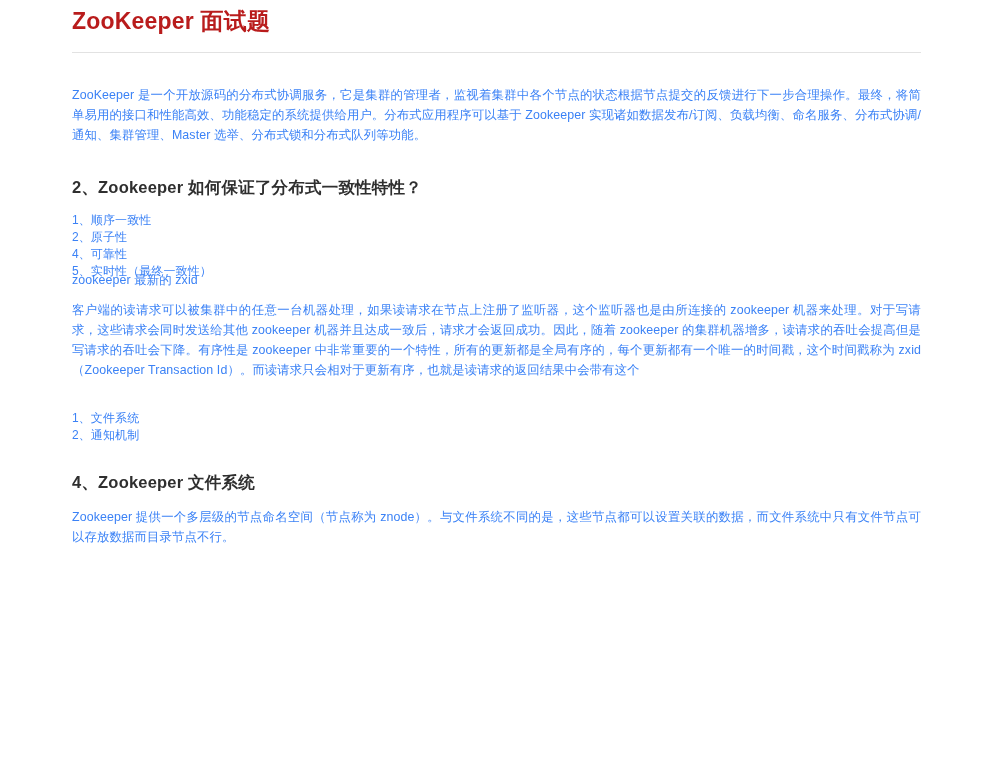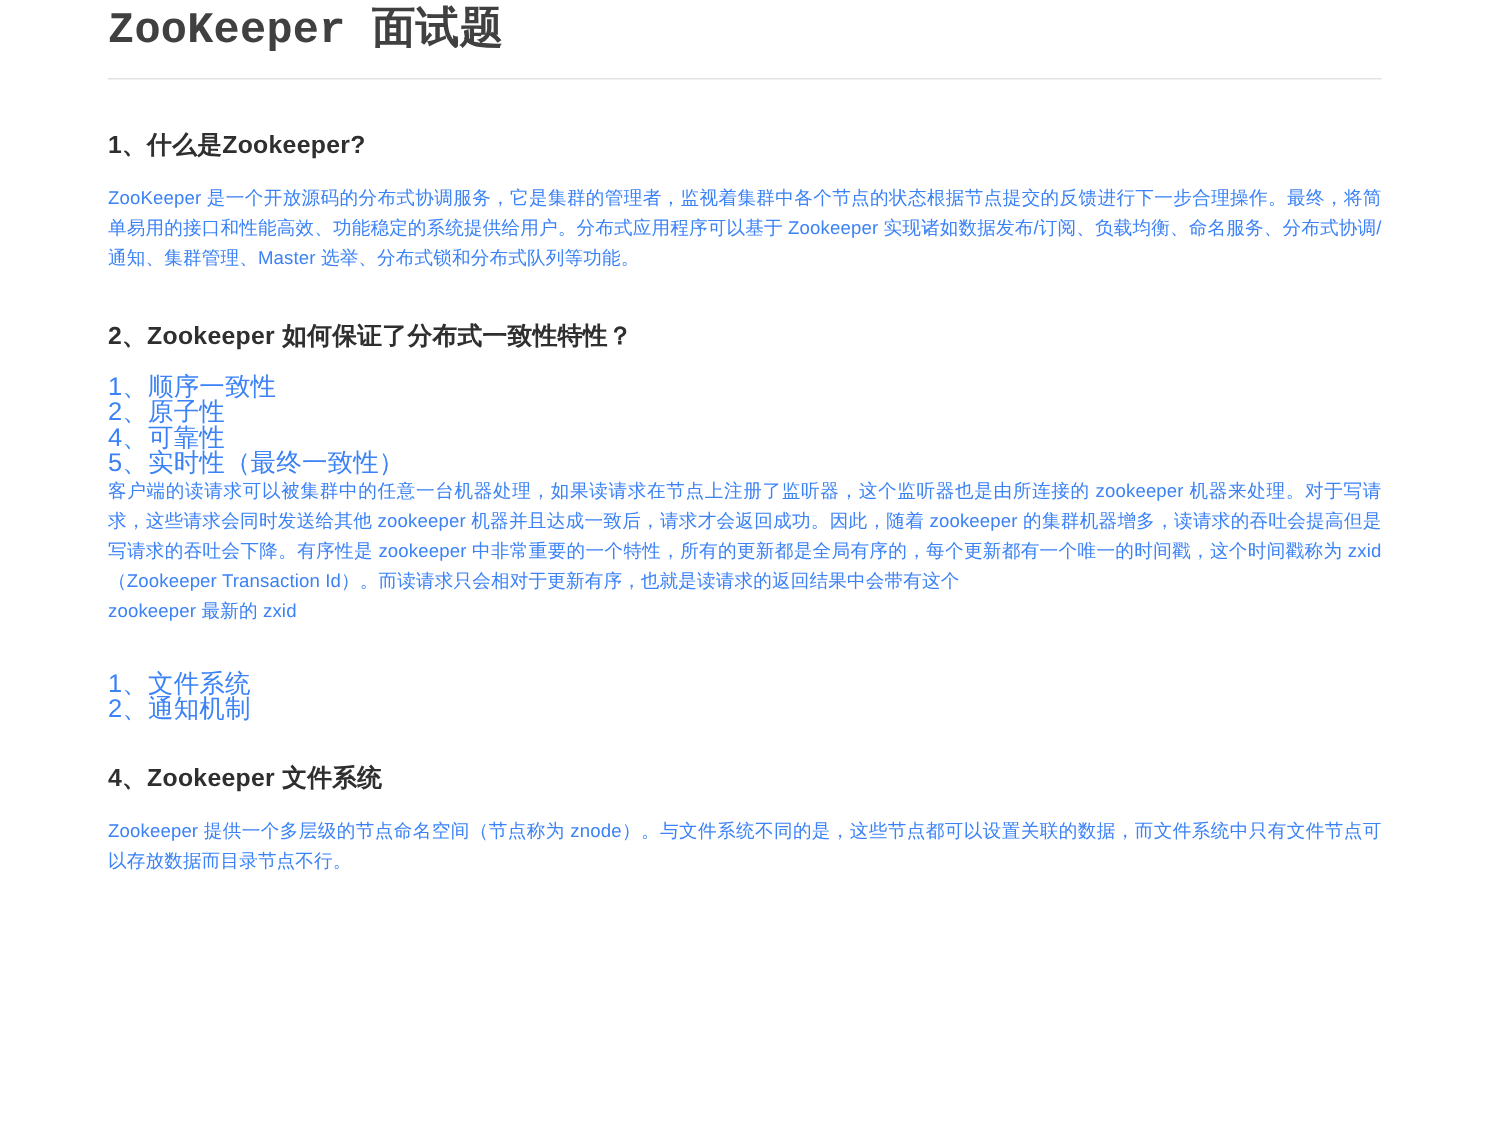--- a/index.html
+++ b/index.html
@@ -15,28 +15,27 @@
     overflow: hidden;
   }
   .page {
     width: 993px;
     height: 760px;
     box-sizing: border-box;
     padding: 0 72px 0 72px;
     position: relative;
   }
   .doc-title {
-    font-size: 29px;
+    font-size: 23px;
     font-weight: bold;
-    color: #404040;
+    color: #b91c1c;
     letter-spacing: 0.2px;
     margin: 0;
     padding-top: 4px;
     line-height: 34px;
-    font-family: Liberation Mono, monospace;
   }
   .title-rule {
     border: 0;
     border-top: 1px solid #e2e2e2;
     margin: 14px 0 0 0;
   }
   .section {
     margin-top: 26px;
   }
   .section.first {
@@ -57,51 +56,50 @@
     margin: 0 0 10px 0;
     text-align: justify;
     letter-spacing: 0.1px;
   }
   p.para:last-child {
     margin-bottom: 0;
   }
   .tight-list p.para {
     margin: 0;
     line-height: 17px;
-    font-size: 17px;
+    font-size: 12px;
   }
   .tight-list {
     margin-bottom: 0;
   }
   .sec-gap-lg { margin-top: 30px; }
   .sec-gap-xl { }
 </style>
 </head>
 <body>
 
 <div class="page">
 
   <h1 class="doc-title">ZooKeeper 面试题</h1>
   <hr class="title-rule">
 
   <div class="section first">
-    <h2 class="sec-title">1、什么是Zookeeper?</h2>
     <p class="para">ZooKeeper 是一个开放源码的分布式协调服务，它是集群的管理者，监视着集群中各个节点的状态根据节点提交的反馈进行下一步合理操作。最终，将简单易用的接口和性能高效、功能稳定的系统提供给用户。分布式应用程序可以基于 Zookeeper 实现诸如数据发布/订阅、负载均衡、命名服务、分布式协调/通知、集群管理、Master 选举、分布式锁和分布式队列等功能。</p>
   </div>
 
   <div class="section sec-gap-lg">
     <h2 class="sec-title">2、Zookeeper 如何保证了分布式一致性特性？</h2>
     <div class="tight-list">
       <p class="para">1、顺序一致性</p>
       <p class="para">2、原子性</p>
       <p class="para">4、可靠性</p>
       <p class="para">5、实时性（最终一致性）</p>
     </div>
+    <p class="para" style="margin-top:-10px;">zookeeper 最新的 zxid</p>
     <p class="para" style="margin-top:0;">客户端的读请求可以被集群中的任意一台机器处理，如果读请求在节点上注册了监听器，这个监听器也是由所连接的 zookeeper 机器来处理。对于写请求，这些请求会同时发送给其他 zookeeper 机器并且达成一致后，请求才会返回成功。因此，随着 zookeeper 的集群机器增多，读请求的吞吐会提高但是写请求的吞吐会下降。有序性是 zookeeper 中非常重要的一个特性，所有的更新都是全局有序的，每个更新都有一个唯一的时间戳，这个时间戳称为 zxid（Zookeeper Transaction Id）。而读请求只会相对于更新有序，也就是读请求的返回结果中会带有这个</p>
-    <p class="para" style="margin-top:-10px;">zookeeper 最新的 zxid</p>
   </div>
 
   <div class="section sec-gap-lg">
     <div class="tight-list">
       <p class="para">1、文件系统</p>
       <p class="para">2、通知机制</p>
     </div>
   </div>
 
   <div class="section sec-gap-xl">

